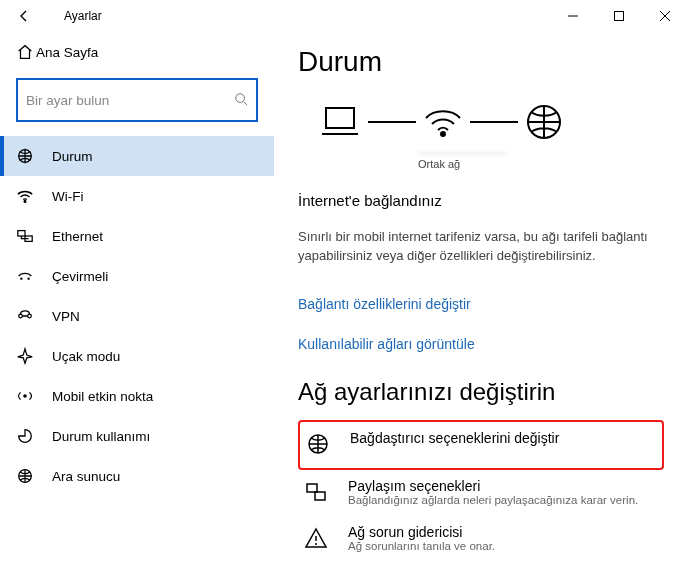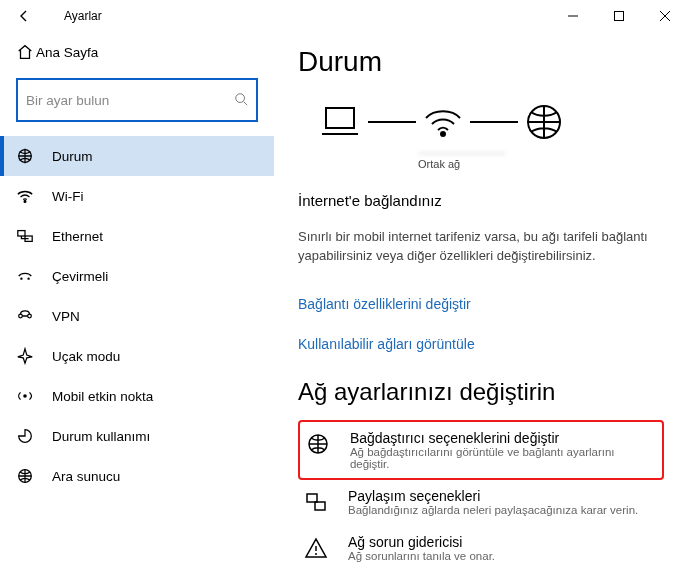--- a/index.html
+++ b/index.html
@@ -248,21 +248,20 @@
 
     <div class="option highlight">
       <span class="oicon">
         <svg width="24" height="24" viewBox="0 0 24 24" stroke-width="1.5">
             <circle cx="12" cy="12" r="9"></circle>
             <path d="M12 3 V21 M3 12 H21 M5 6 C9 9 15 9 19 6 M5 18 C9 15 15 15 19 18"></path>
           </svg>
       </span>
       <span class="otxt">
         <div class="otitle">Bağdaştırıcı seçeneklerini değiştir</div>
-        <div class="odesc">Ağ bağdaştırıcılarını görüntüle ve bağlantı ayarlarını değiştir.</div>
       </span>
     </div>
 
     <div class="option">
       <span class="oicon">
         <svg width="24" height="24" viewBox="0 0 24 24" stroke-width="1.5">
             <rect x="3" y="4" width="10" height="8"></rect>
             <rect x="11" y="12" width="10" height="8"></rect>
           </svg>
       </span>

